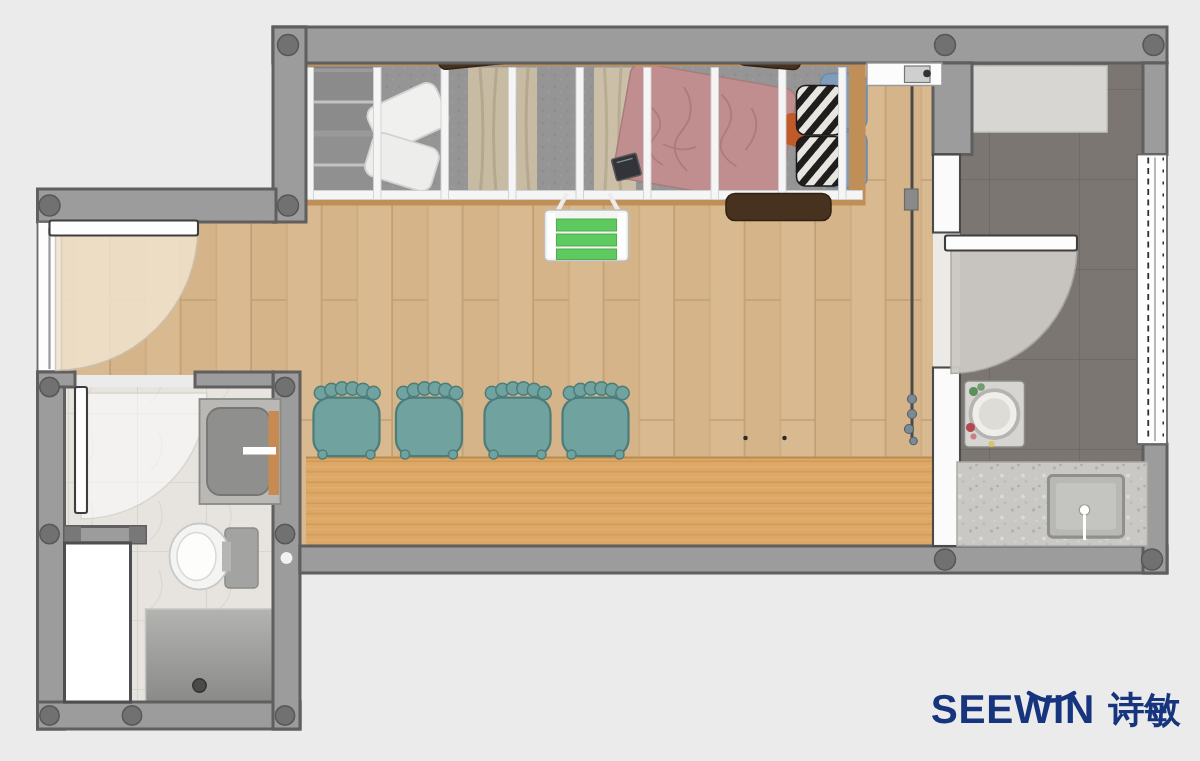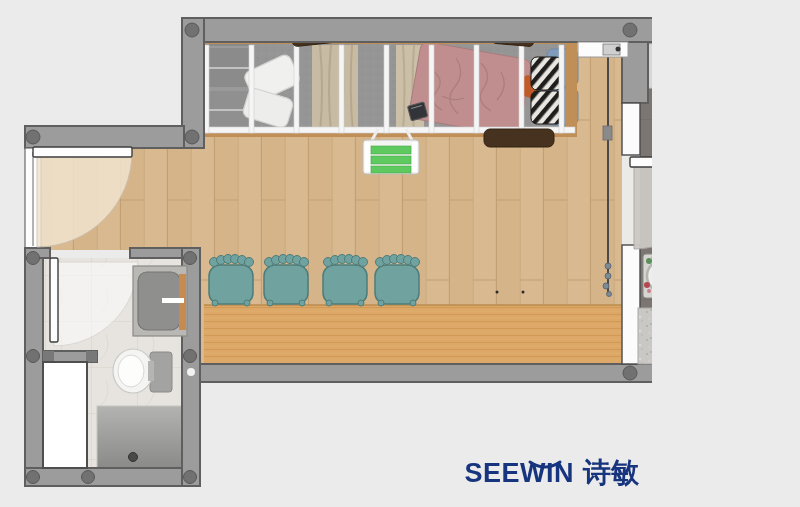--- a/index.html
+++ b/index.html
@@ -1,29 +1,29 @@
 <!DOCTYPE html>
 <html><head>
 <meta charset="utf-8">
 <style>
   html,body{margin:0;padding:0;background:#ebebeb;}
-  .stage{position:relative;width:652px;height:507px;background:#ebebeb;overflow:hidden;
+  .stage{position:relative;width:800px;height:507px;background:#ebebeb;overflow:hidden;
          font-family:"Liberation Sans",sans-serif;}
   .stage svg{position:absolute;left:0;top:0;}
   .wall{fill:#9c9c9c;stroke:#5f5f5f;stroke-width:2;}
   .iwall{fill:#fbfbfb;stroke:#4a4a4a;stroke-width:1.4;}
   .winstrip{fill:#fdfdfd;stroke:#6a6a6a;stroke-width:1.2;}
   .rivet{fill:#717171;stroke:#585858;stroke-width:1;}
   .railbar{fill:#f5f5f5;stroke:#d0d0d0;stroke-width:0.6;}
   .leaf{fill:#fdfdfd;stroke:#3e3e3e;stroke-width:1.4;}
   .logo{position:absolute;right:13px;bottom:20px;display:flex;align-items:center;gap:9px;
         color:#17357e;}
   .wordmark{position:relative;font-size:27px;font-weight:800;letter-spacing:0.5px;line-height:1;}
   .wordmark svg{position:absolute;left:58%;bottom:-9px;}
-  .cjk{font-size:28px;font-weight:700;line-height:1;}
+  .cjk{font-size:24px;font-weight:700;line-height:1;}
 </style>
 </head>
 <body>
 
 <div class="stage">
 <svg width="800" height="507" viewBox="0 0 800 507">
   <defs>
     <pattern id="woodV" x="27" y="0" width="47" height="160" patternUnits="userSpaceOnUse">
       <rect width="47" height="160" fill="#d9b98f"></rect>
       <rect width="23.5" height="160" fill="#d4b287" opacity="0.7"></rect>

